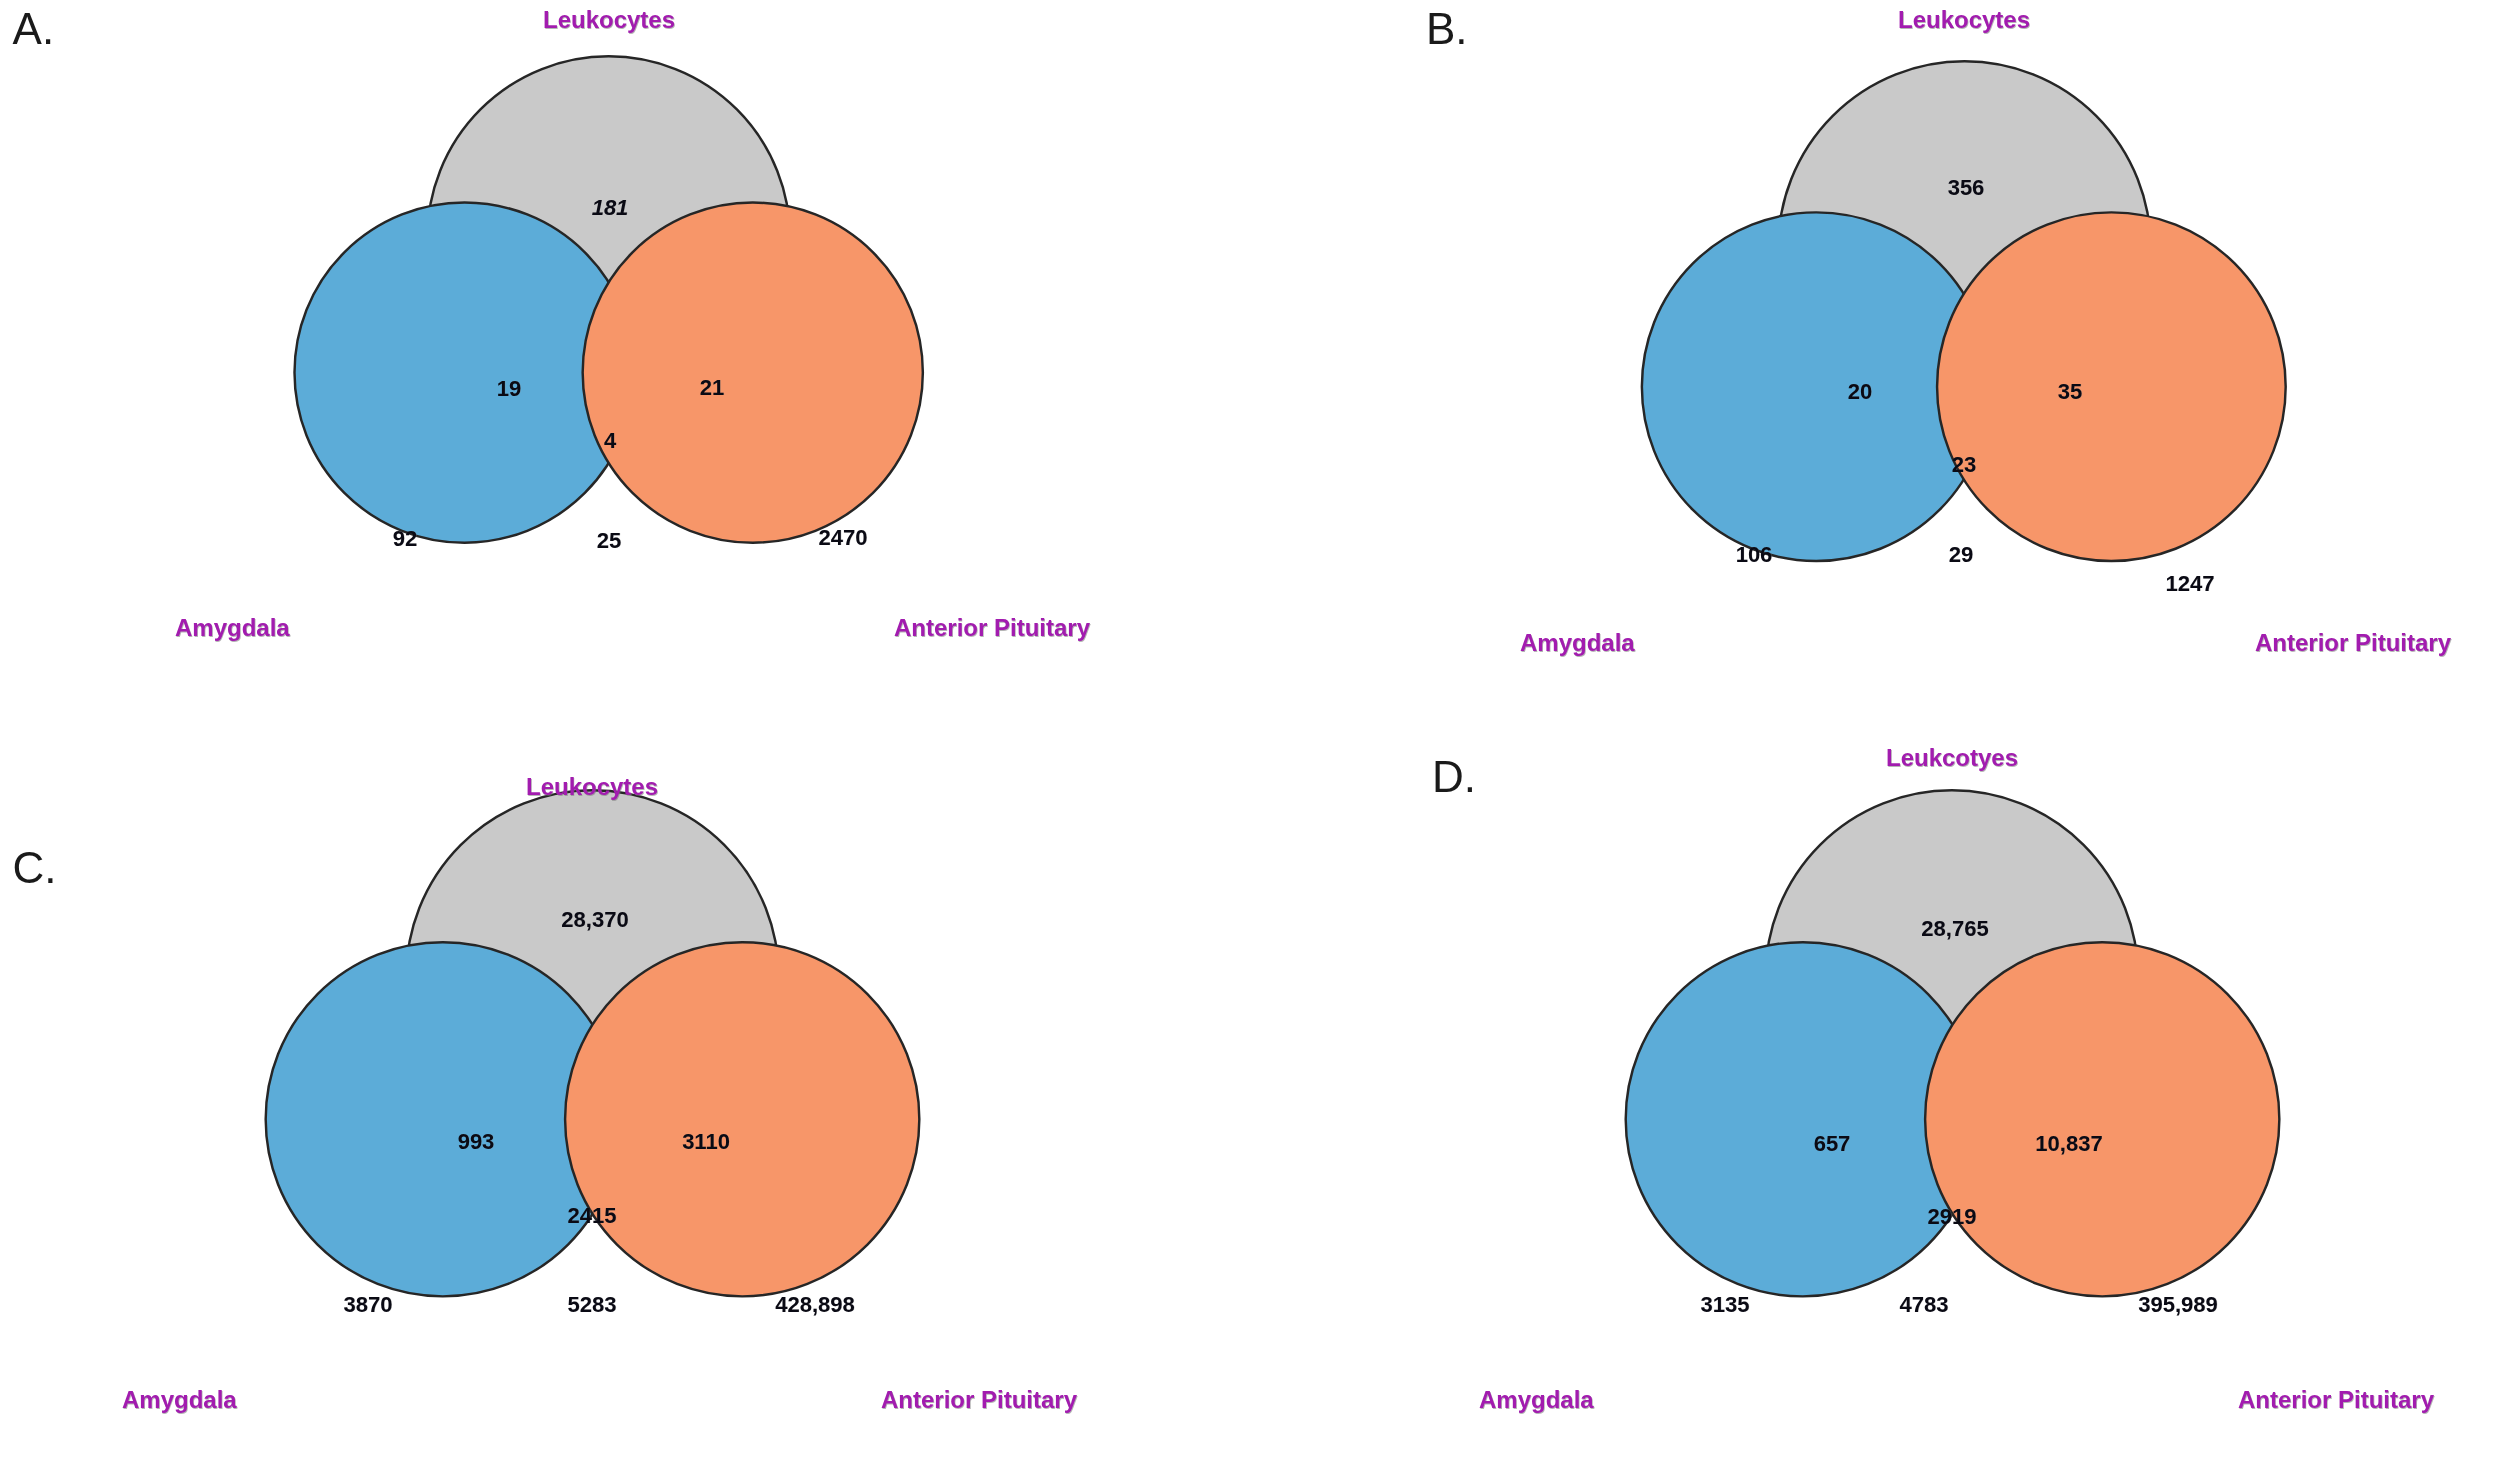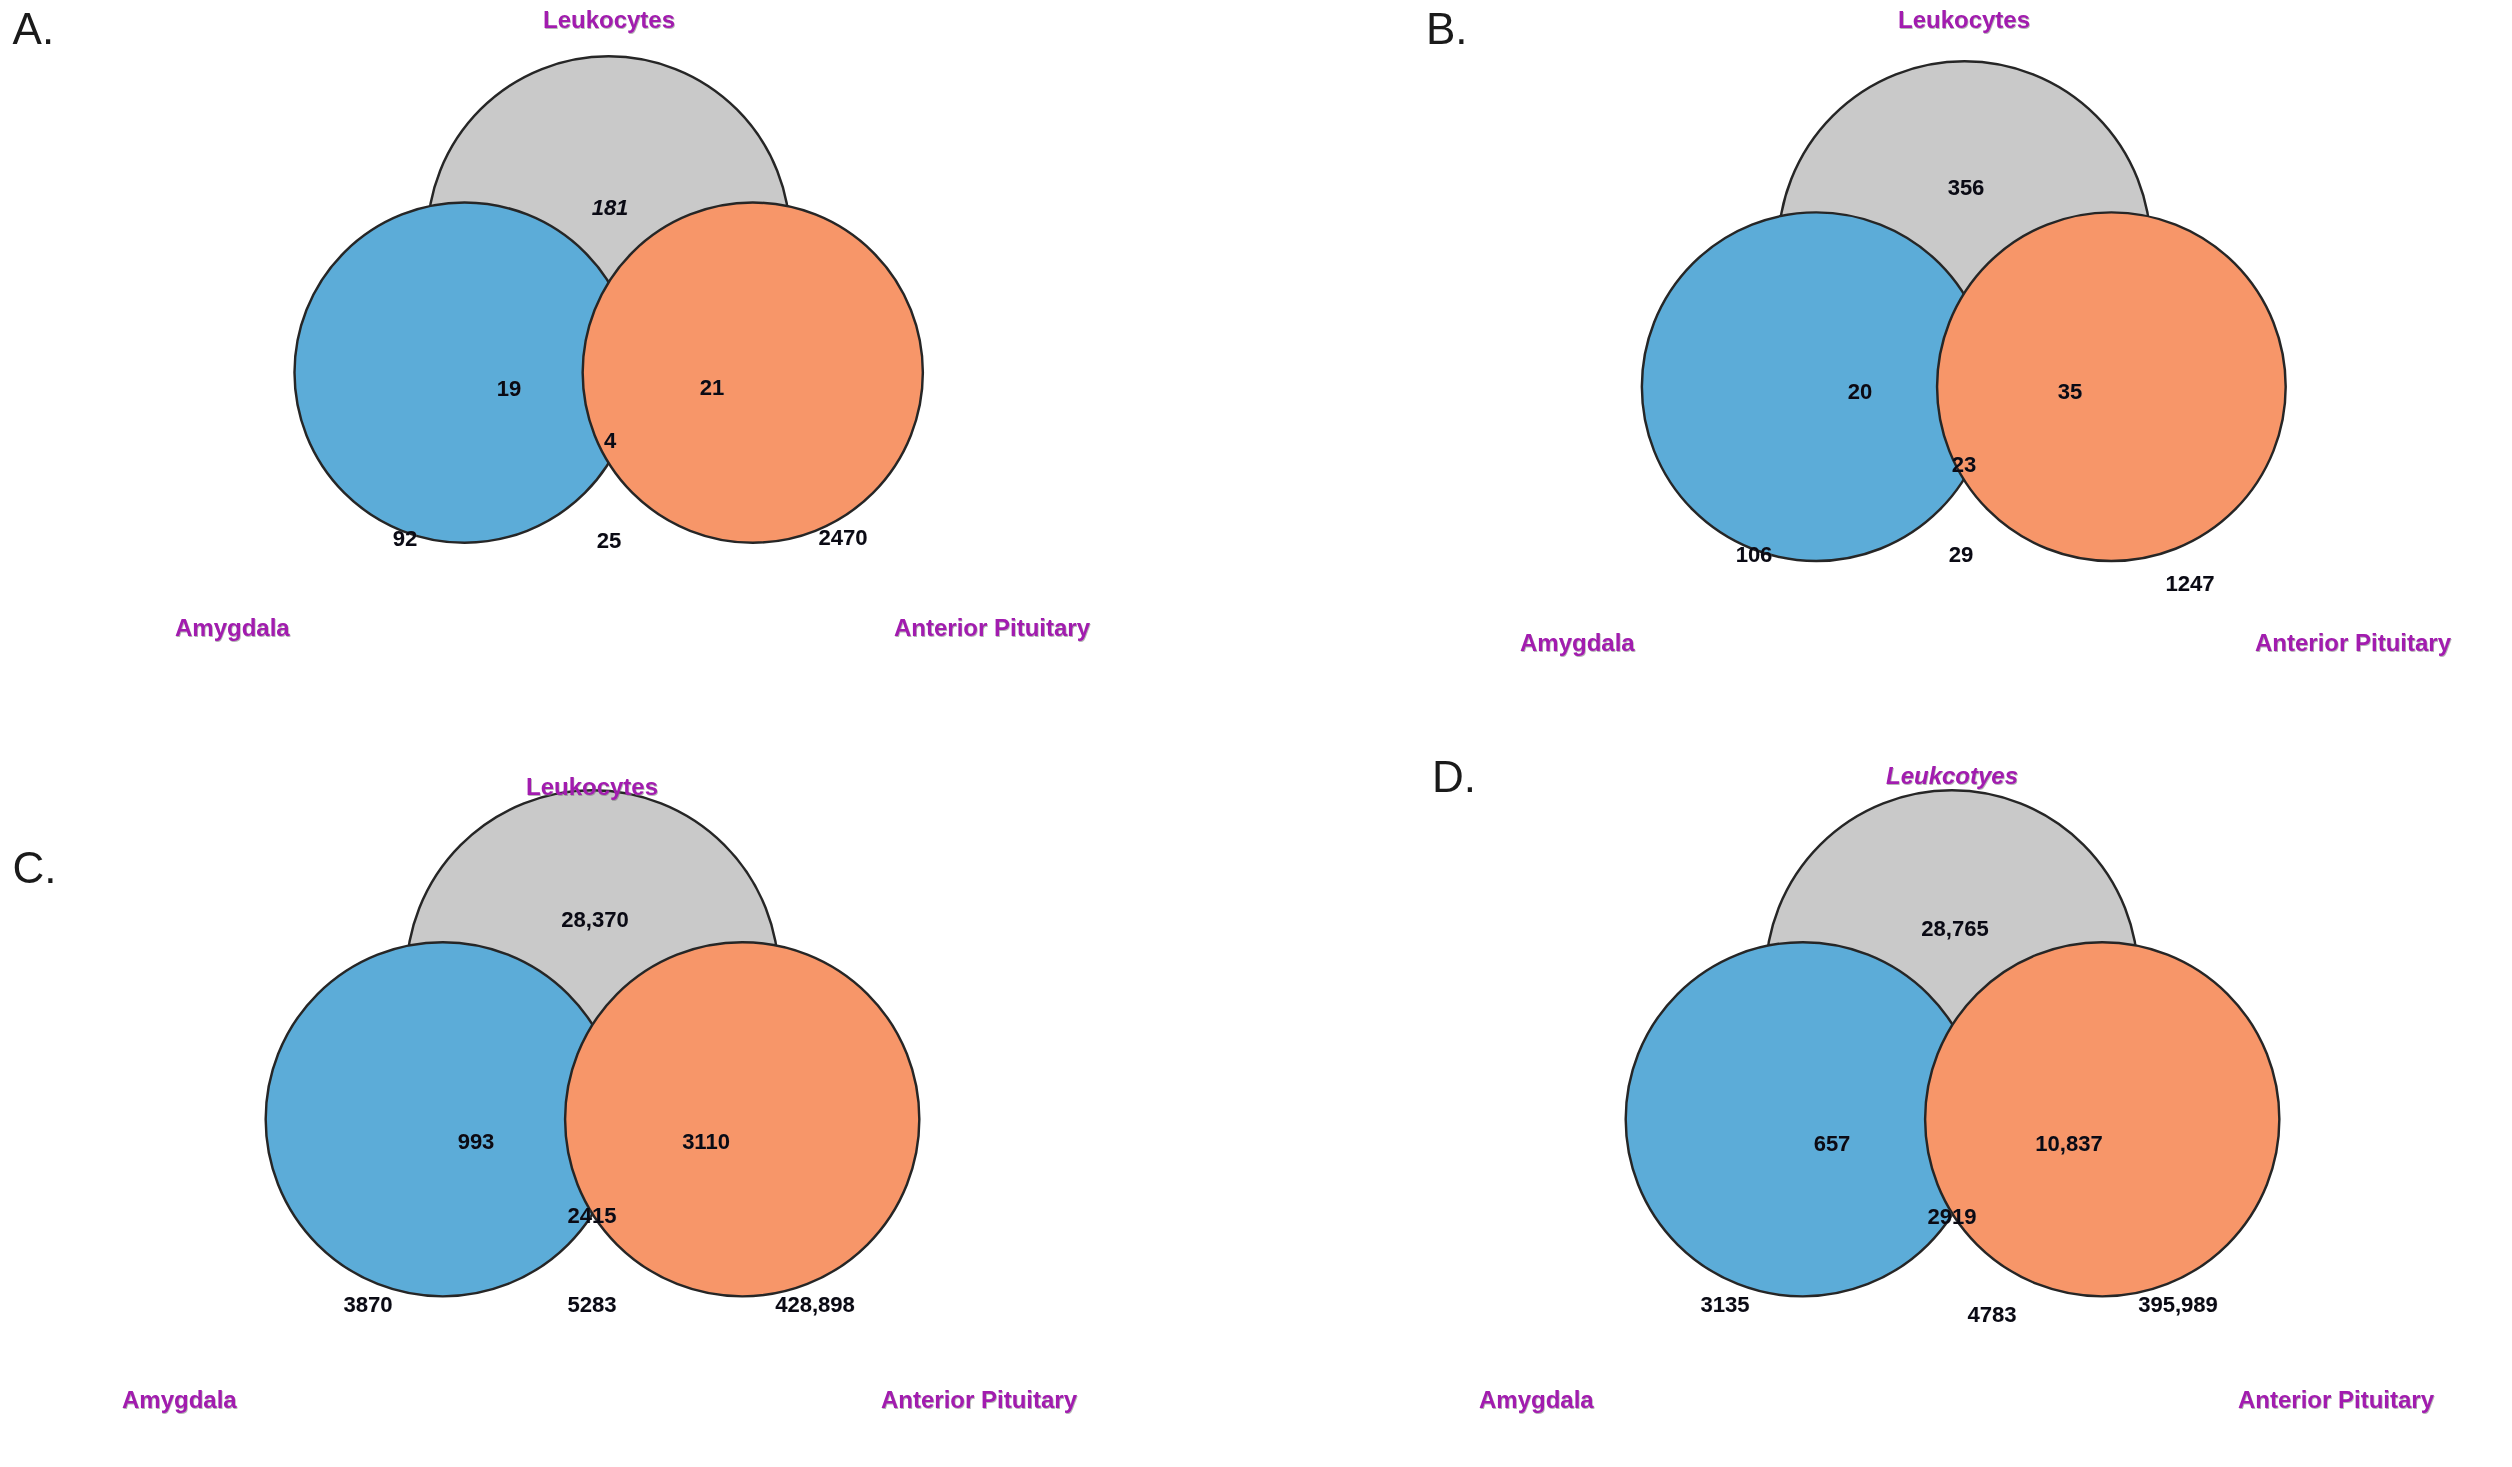--- a/index.html
+++ b/index.html
@@ -156,27 +156,27 @@
     <span class="panel-letter" style="left:176px; top:21px;">D.</span>
 
     <svg class="venn-svg" viewBox="0 0 1787 1044">
       <g class="blend-group">
         <circle cx="990" cy="345" r="265" fill="#c9c9c9" stroke="#262626" stroke-width="3.5"></circle>
         <circle cx="778" cy="548" r="252" fill="#5cacd8" stroke="#262626" stroke-width="3.5"></circle>
         <circle cx="1204" cy="548" r="252" fill="#f79669" stroke="#262626" stroke-width="3.5"></circle>
       </g>
     </svg>
 
-    <span class="set-label center" style="left:696px; top:30px;font-style:italic;">Leukcotyes</span>
+    <span class="set-label center" style="left:696px; top:12px;">Leukcotyes</span>
     <span class="set-label" style="left:223px; top:654px;">Amygdala</span>
     <span class="set-label" style="left:982px; top:654px;">Anterior Pituitary</span>
 
     <span class="count" style="left:699px; top:195px;">28,765</span>
     <span class="count" style="left:576px; top:410px;">657</span>
     <span class="count" style="left:813px; top:410px;">10,837</span>
     <span class="count" style="left:696px; top:483px;">2919</span>
     <span class="count" style="left:469px; top:571px;">3135</span>
-    <span class="count" style="left:736px; top:571px;margin-top:10px;">4783</span>
+    <span class="count" style="left:668px; top:571px;">4783</span>
     <span class="count" style="left:922px; top:571px;">395,989</span>
   </div>
 
 </div>
 
 
 </body></html>

